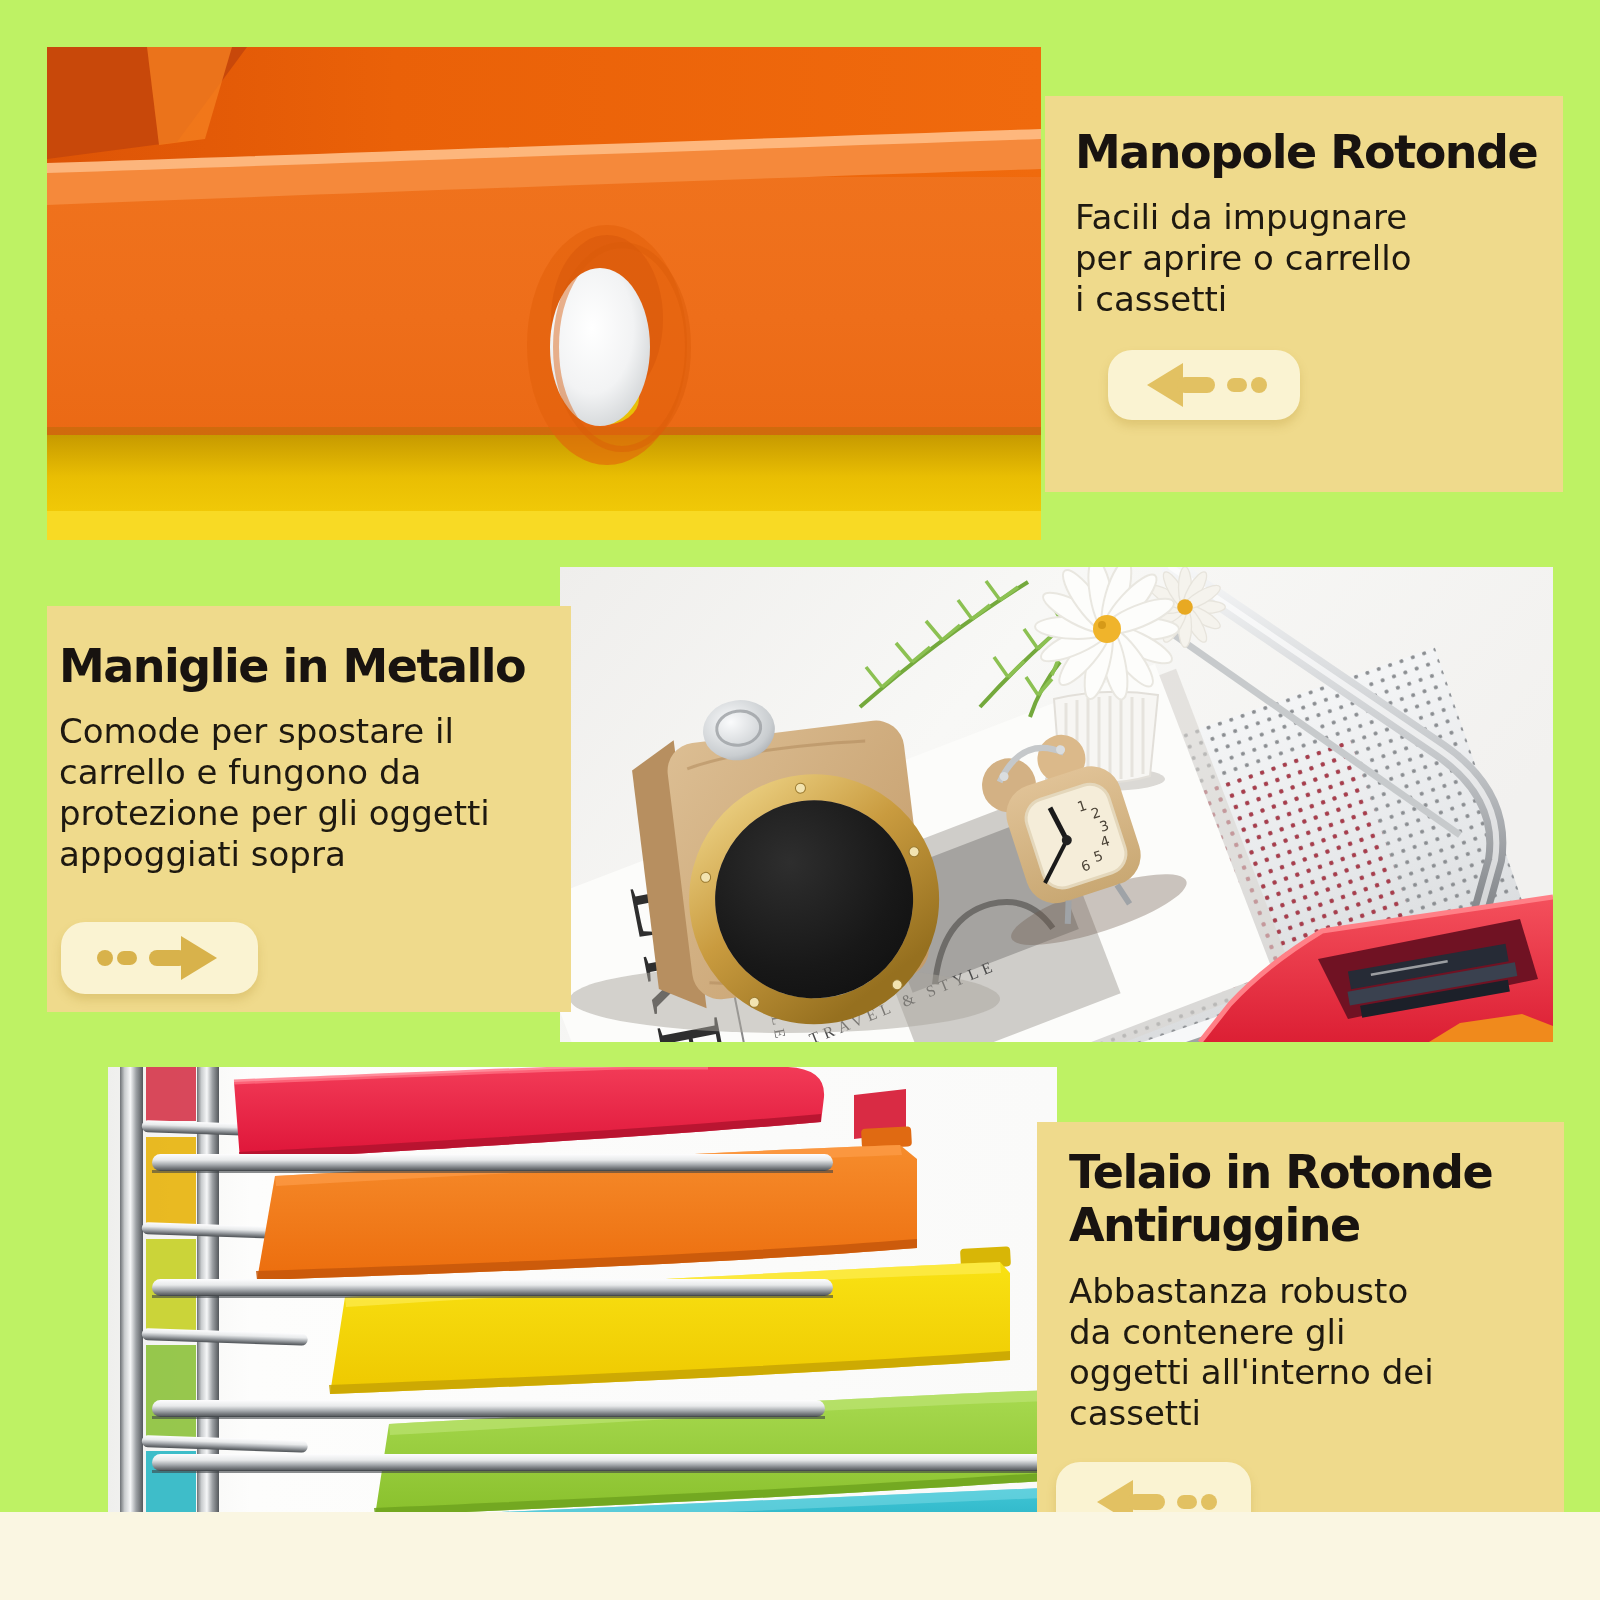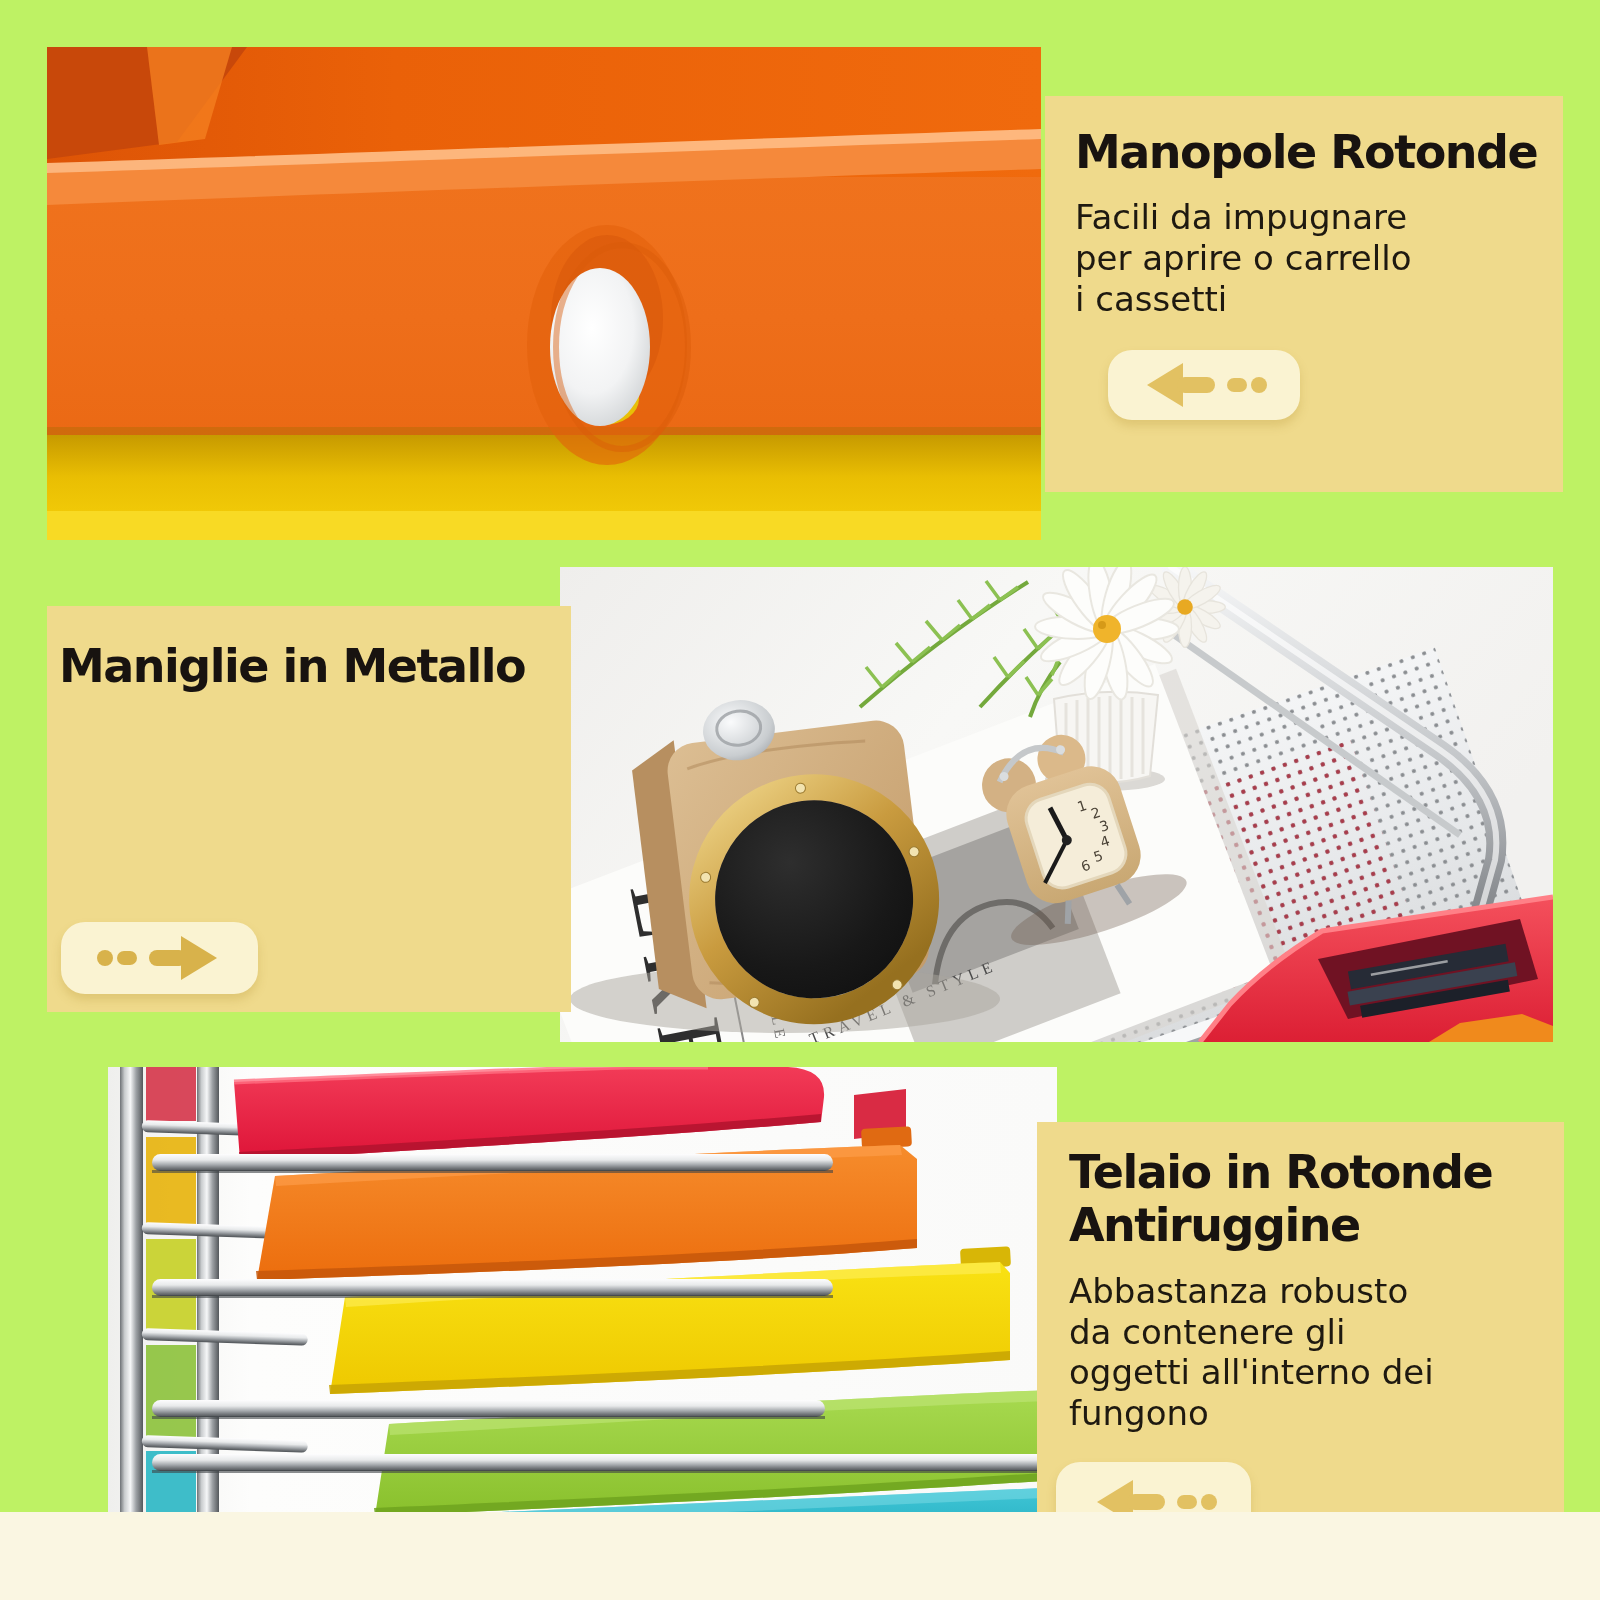--- a/index.html
+++ b/index.html
@@ -81,20 +81,24 @@
         <polygon points="8,26 44,4 44,48" fill="#E2C162"></polygon>
         <rect x="38" y="18" width="38" height="16" rx="8" fill="#E2C162"></rect>
         <rect x="88" y="19" width="20" height="14" rx="7" fill="#E2C162"></rect>
         <circle cx="120" cy="26" r="8" fill="#E2C162"></circle>
       </svg>
     </div>
   </aside>
 
   <aside class="panel" id="panel-handles">
     <h2>Maniglie in Metallo</h2>
+    <p>Comode per spostare il
+carrello e fungono da
+protezione per gli oggetti
+appoggiati sopra</p>
     <div class="pill-btn">
       <svg width="130" height="52" viewBox="0 0 130 52">
         <circle cx="10" cy="26" r="8" fill="#D8B24B"></circle>
         <rect x="22" y="19" width="20" height="14" rx="7" fill="#D8B24B"></rect>
         <rect x="54" y="18" width="38" height="16" rx="8" fill="#D8B24B"></rect>
         <polygon points="122,26 86,4 86,48" fill="#D8B24B"></polygon>
       </svg>
     </div>
   </aside>
 
@@ -393,21 +397,21 @@
       </g>
     </svg>
   </div>
 
   <aside class="panel" id="panel-frame">
     <h2>Telaio in Rotonde
 Antiruggine</h2>
     <p>Abbastanza robusto
 da contenere gli
 oggetti all'interno dei
-fungono</p>
+cassetti</p>
     <div class="pill-btn">
       <svg width="130" height="52" viewBox="0 0 130 52">
         <polygon points="8,26 44,4 44,48" fill="#E2C162"></polygon>
         <rect x="38" y="18" width="38" height="16" rx="8" fill="#E2C162"></rect>
         <rect x="88" y="19" width="20" height="14" rx="7" fill="#E2C162"></rect>
         <circle cx="120" cy="26" r="8" fill="#E2C162"></circle>
       </svg>
     </div>
   </aside>
 

